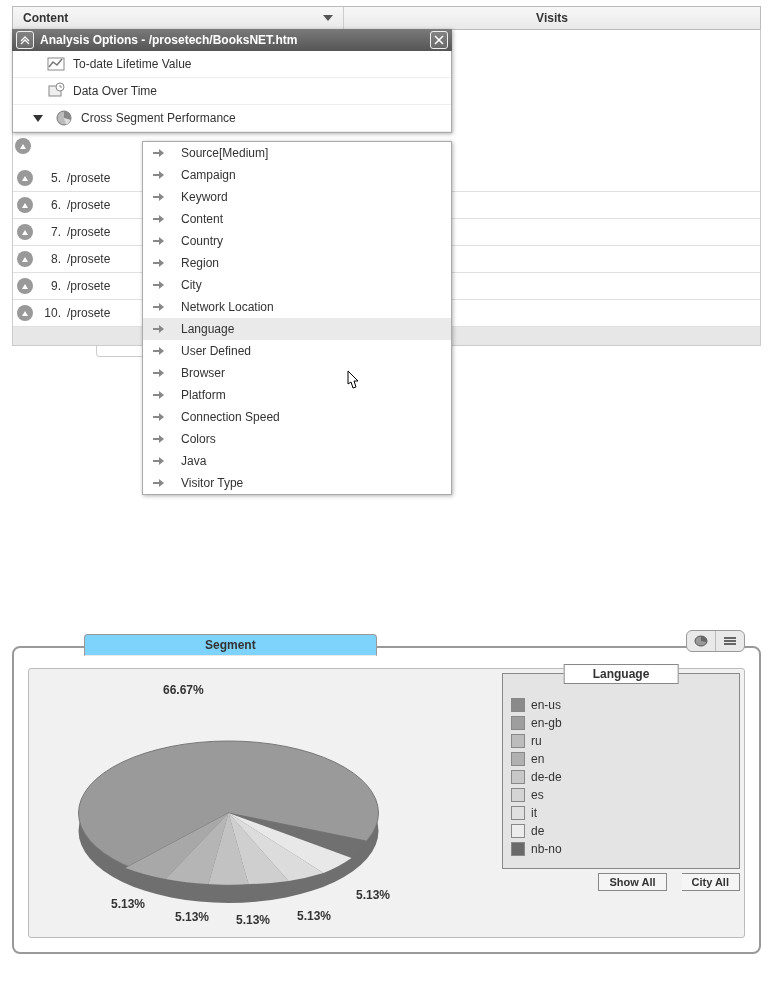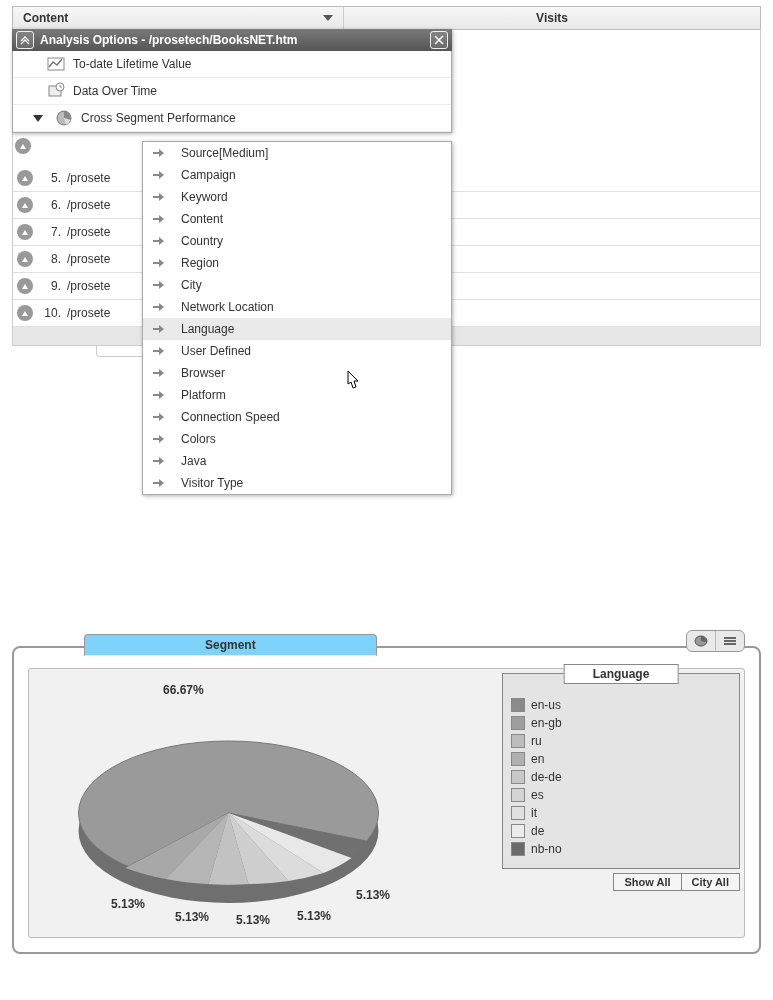--- a/index.html
+++ b/index.html
@@ -246,21 +246,21 @@
     position:absolute; top:-10px; left:50%; transform:translateX(-50%);
     background:#fff;border:1px solid #888;padding:2px 28px;font-weight:bold;
   }
   .legend-item{
     display:flex;align-items:flex-start;gap:6px;
     padding:2px 0;
   }
   .swatch{width:12px;height:12px;border:1px solid #888;}
 
   .show-hide{
-    display:flex;justify-content:flex-end;gap:0;
+    display:flex;justify-content:flex-end;gap:15px;
     margin-top:4px;
   }
   .sh-btn{
     border:1px solid #888;background:#f5f5f5;
     padding:2px 10px;font-weight:bold;font-size:11px;
     cursor:pointer;
   }
   .sh-btn + .sh-btn { border-left:none; }
 
   .pct-label{

